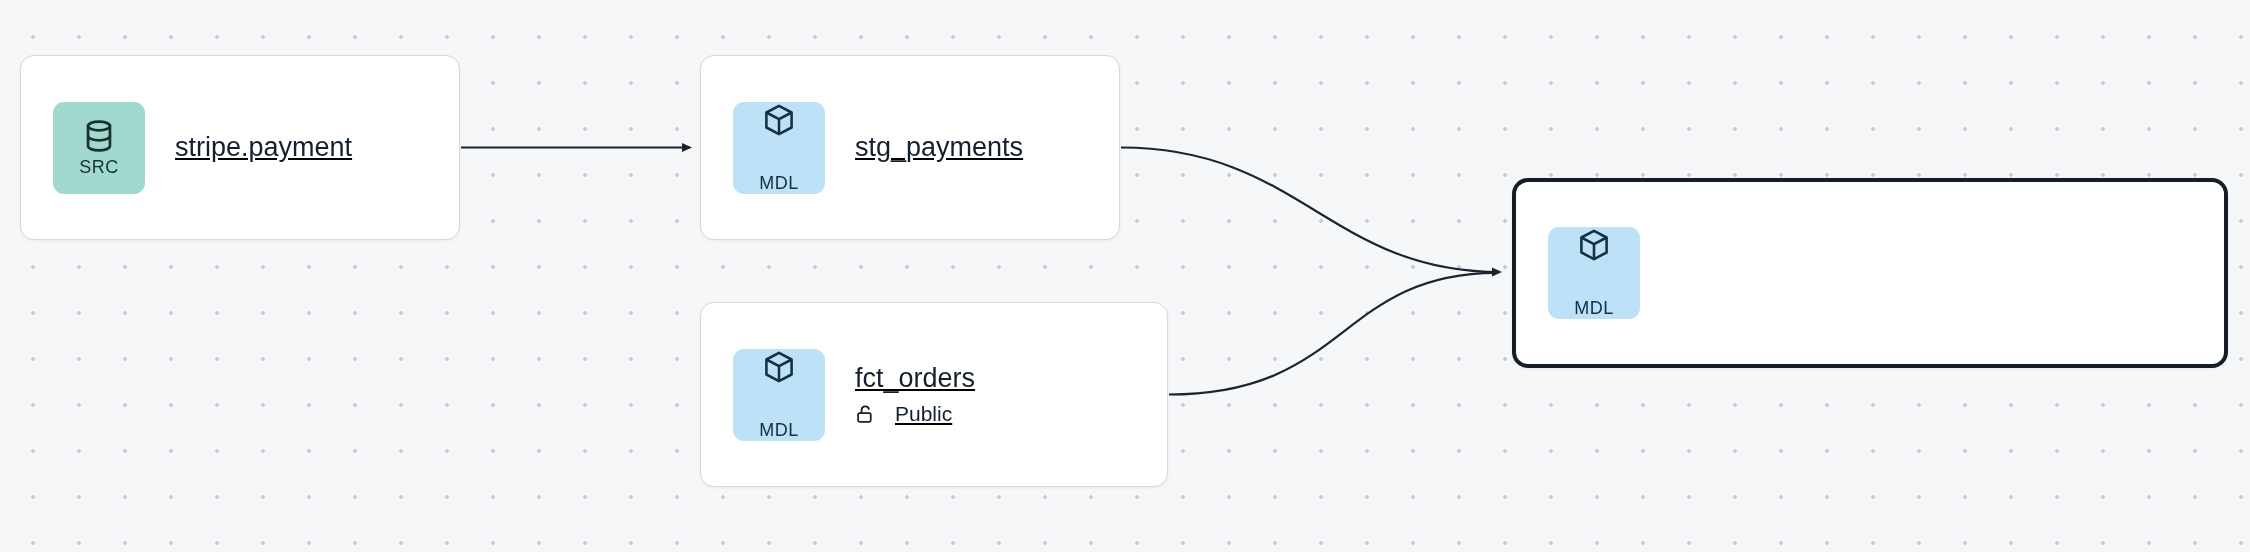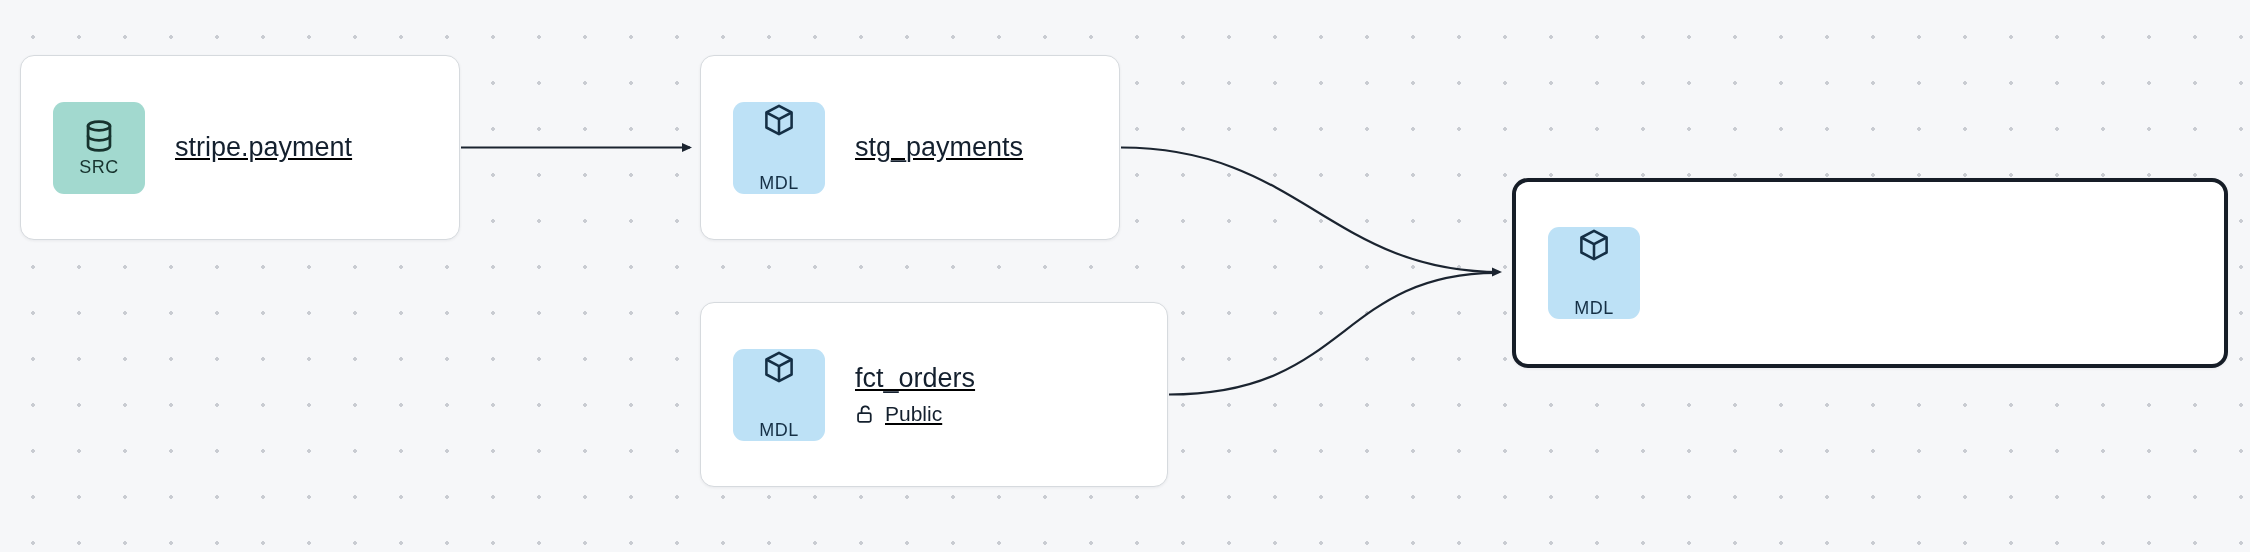--- a/index.html
+++ b/index.html
@@ -70,21 +70,21 @@
 
   .node-text { display: flex; flex-direction: column; justify-content: center; text-decoration: underline; }
   .node-label {
     font-size: 27px;
     color: var(--text-color, #14202e);
     white-space: nowrap;
   }
   .node-sub {
     display: flex;
     align-items: center;
-    gap: 9px;
+    gap: 19px;
     margin-top: 8px;
     font-size: 21px;
     color: var(--text-color, #14202e);
   }
   .node-sub svg { width: 21px; height: 21px; display: block; }
 </style>
 </head>
 <body>
 
 <div class="canvas">

